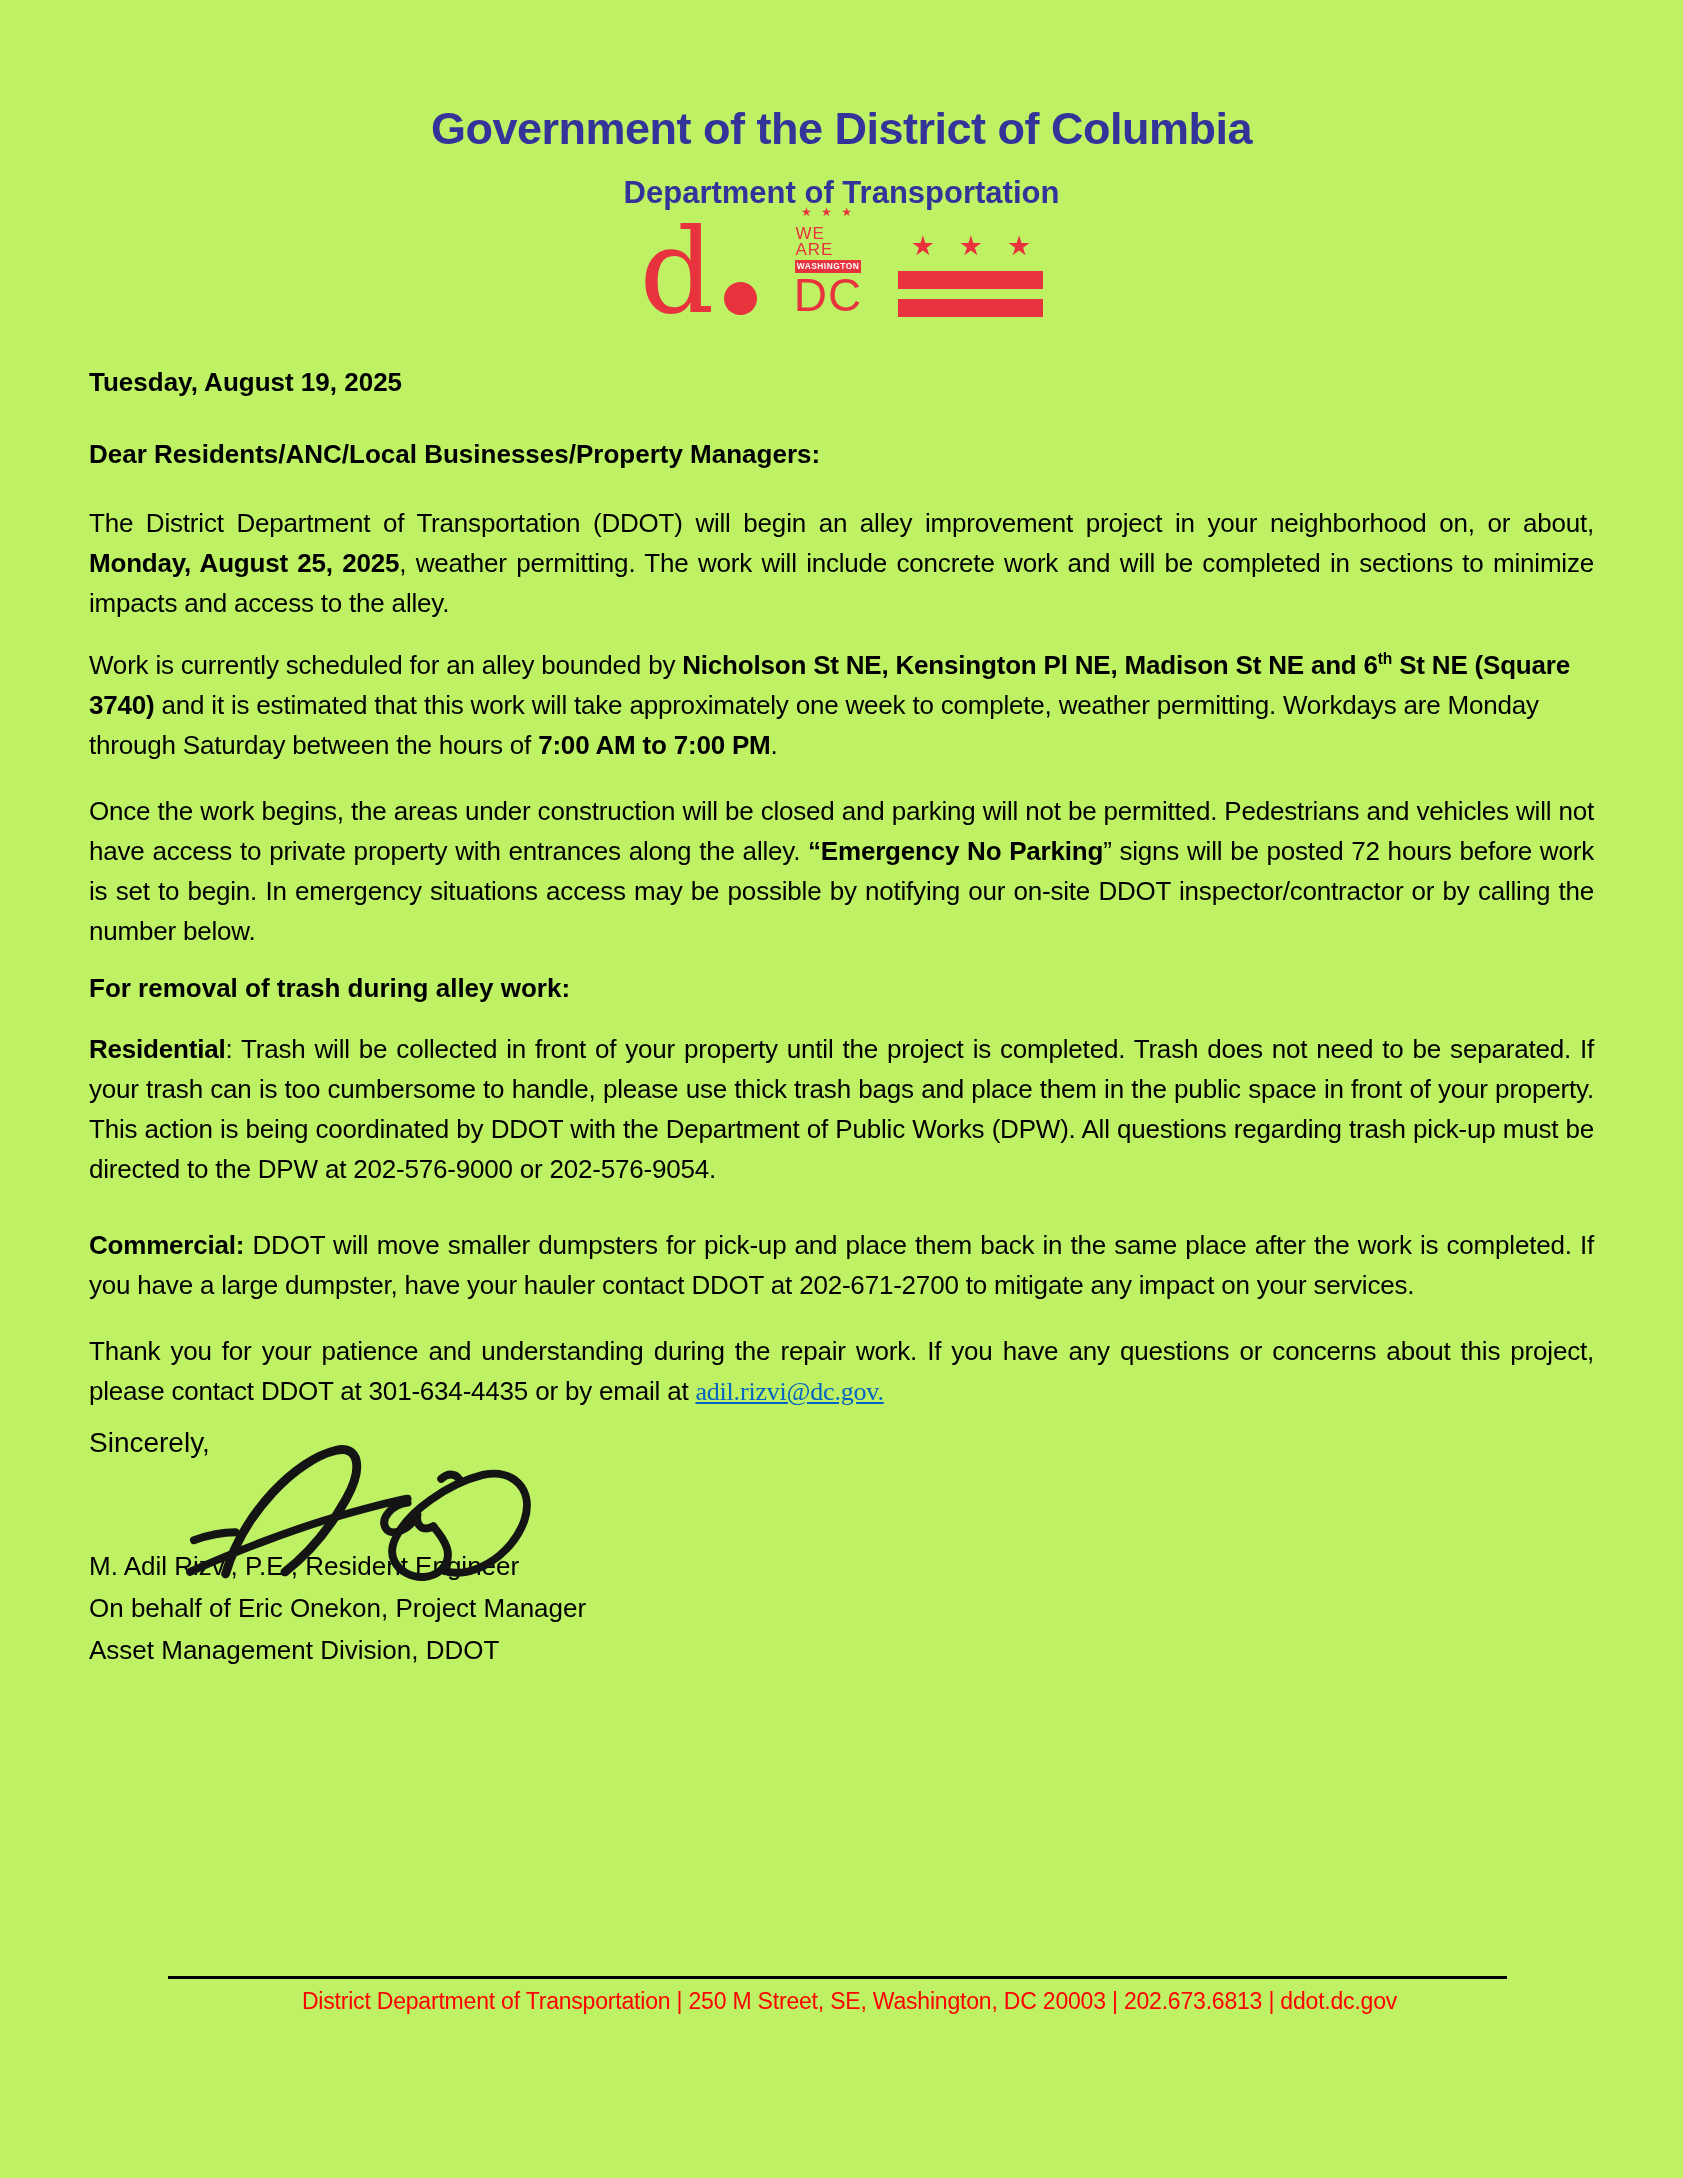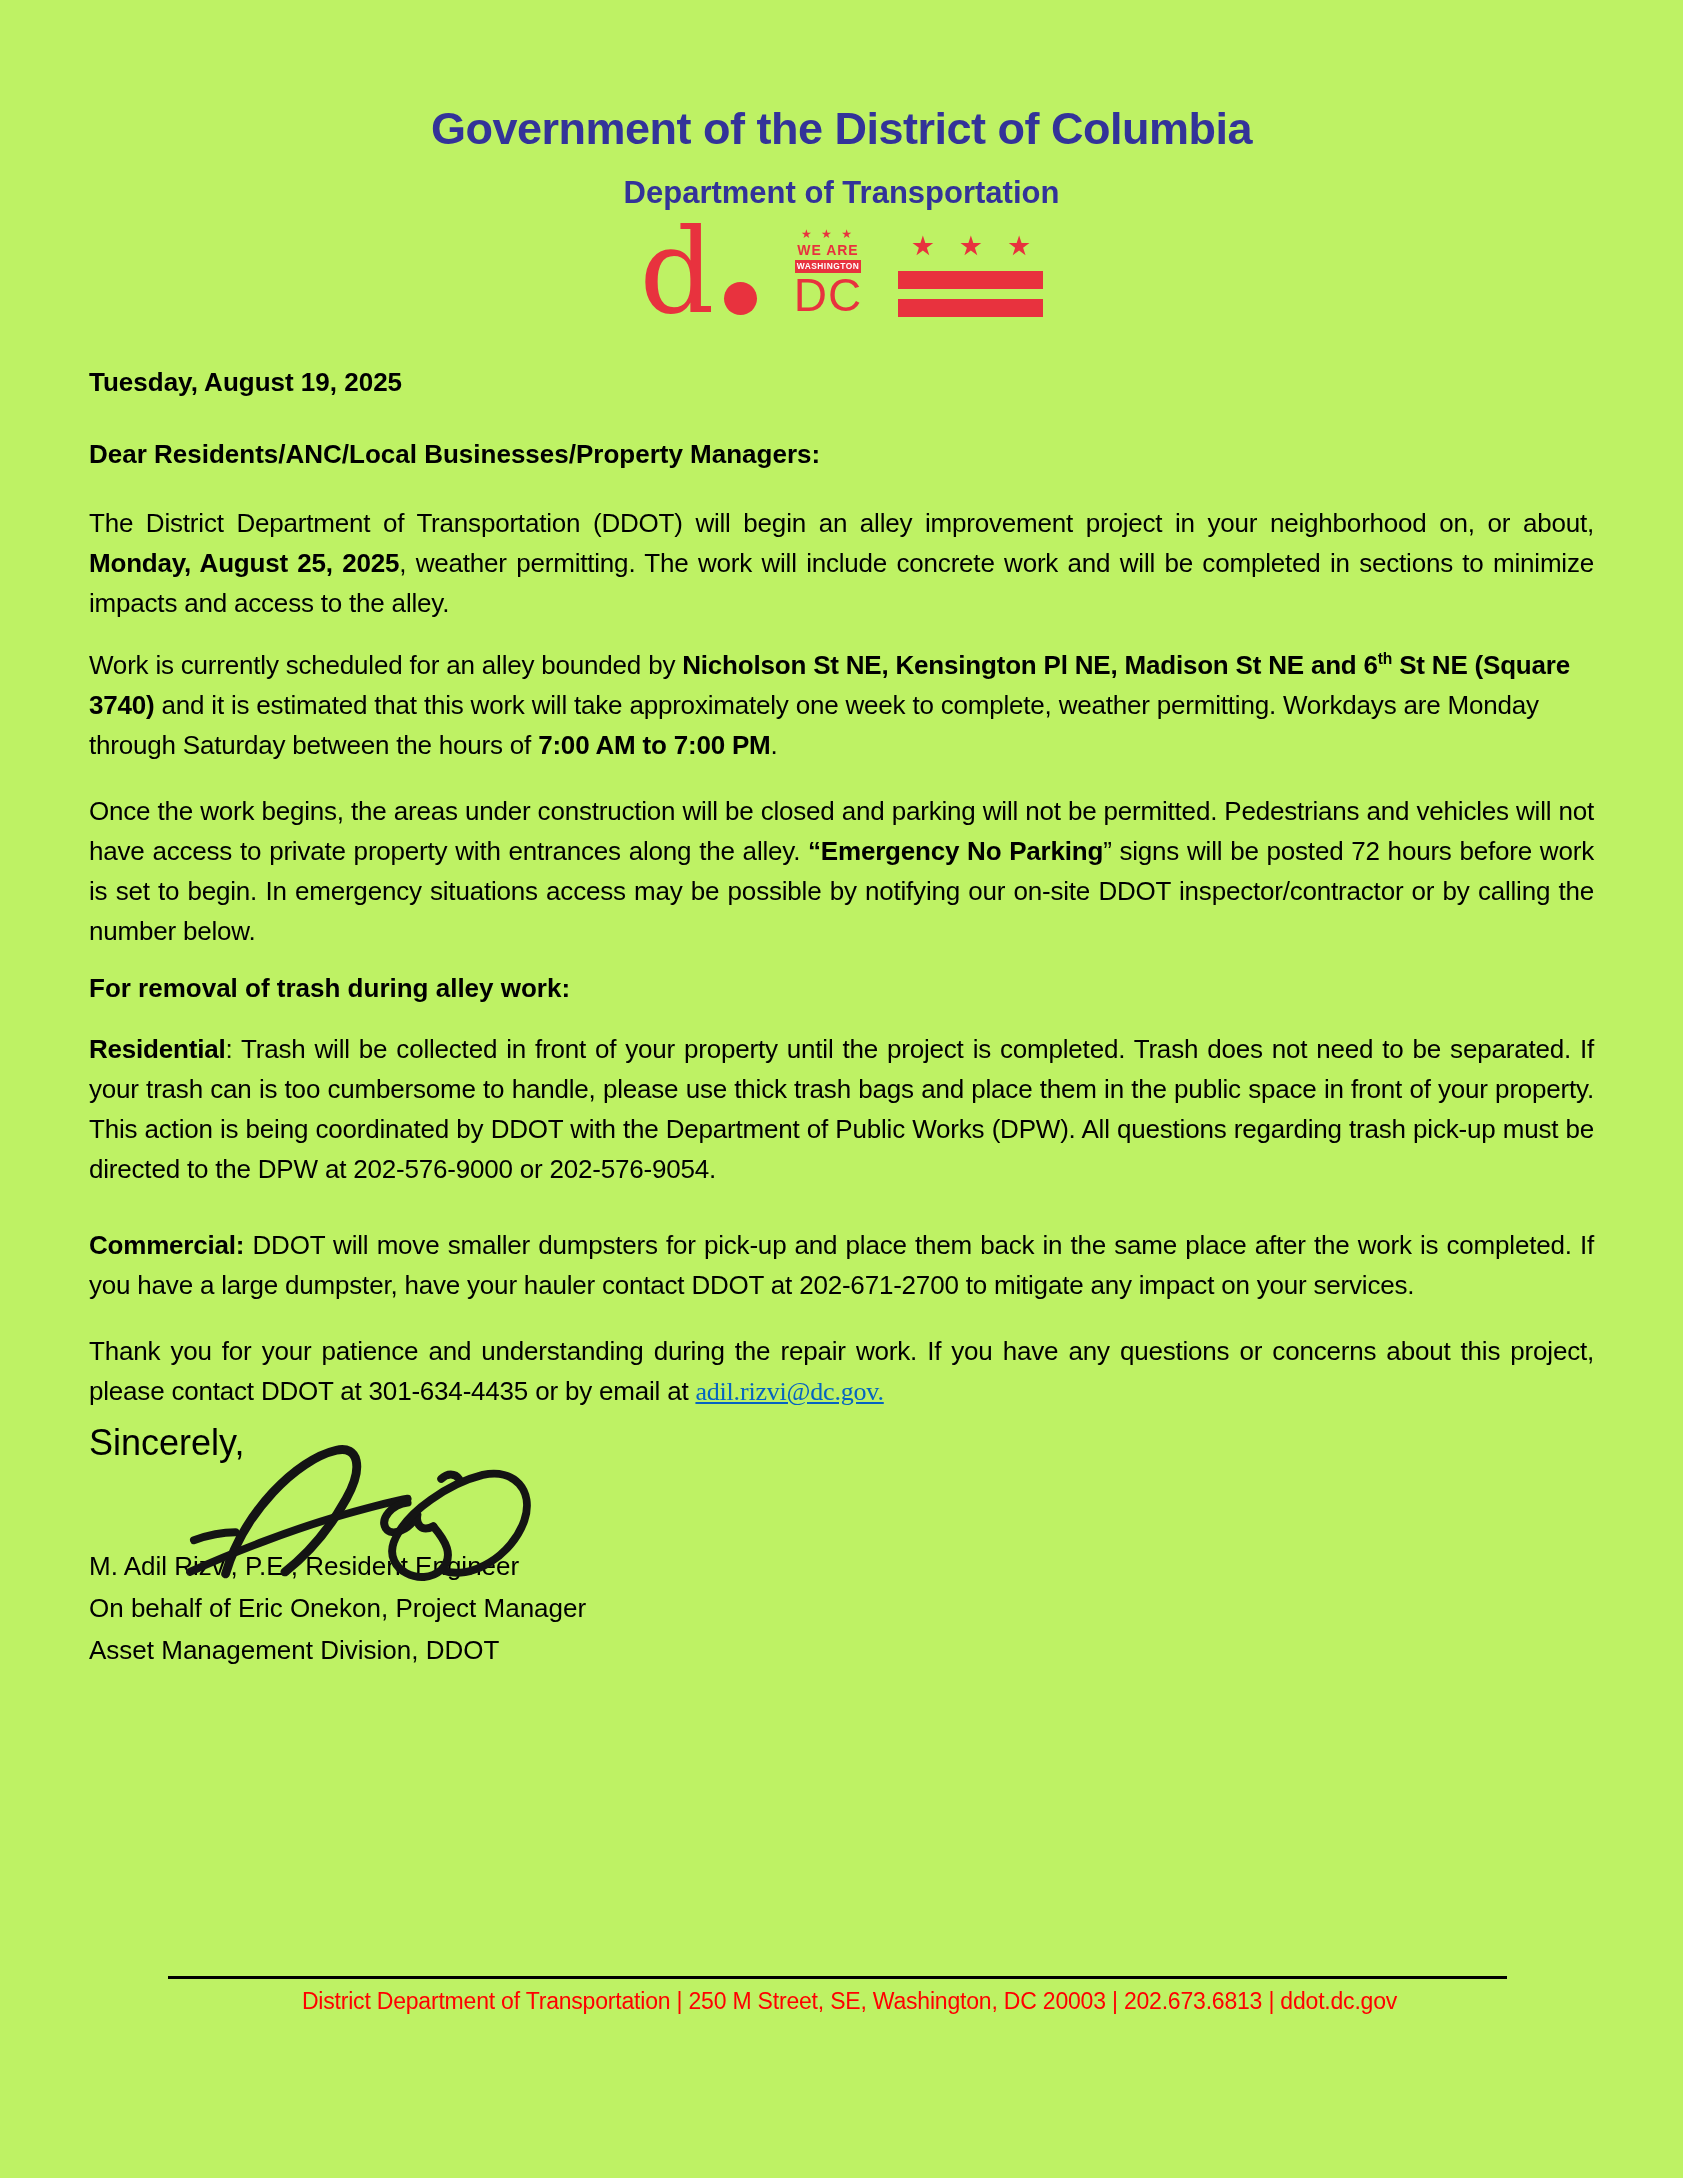--- a/index.html
+++ b/index.html
@@ -44,21 +44,21 @@
     font-size:117px; line-height:0.76;
     color:#e8323e;
   }
   .d-dot {
     display:inline-block; width:33px; height:33px;
     border-radius:50%; background:#e8323e;
     margin-left:10px; margin-bottom:2px;
   }
   .waw { display:flex; flex-direction:column; align-items:center; width:65px; }
   .waw-stars { color:#e8323e; font-size:12px; letter-spacing:3px; line-height:14px; white-space:nowrap; }
-  .waw-weare { color:#e8323e; font-size:14px; font-weight:700; letter-spacing:1px; line-height:16px; margin-top:1px; }
+  .waw-weare { color:#e8323e; font-size:17px; font-weight:400; letter-spacing:1px; line-height:16px; margin-top:7px; }
   .waw-washington {
     background:#e8323e; color:#fff; font-size:8.4px; font-weight:700;
     letter-spacing:0.5px; line-height:13px; padding:0 2px; margin-top:2px; white-space:nowrap;
   }
   .waw-dc { color:#e8323e; font-size:46px; font-weight:400; line-height:44px; letter-spacing:1px; }
   .flag { display:flex; flex-direction:column; align-items:center; width:145px; }
   .flag-stars { color:#e8323e; font-size:27px; line-height:30px; letter-spacing:24px; text-indent:24px; white-space:nowrap; }
   .flag-bar { width:145px; height:18px; background:#e8323e; margin-top:10px; }
 
   
@@ -70,21 +70,21 @@
   .p3 { margin-top:26px; line-height:43px; text-align:justify; }
   .trash-heading { margin-top:20px; font-size:26px; font-weight:700; line-height:34px; }
   .p-res { margin-top:24px; line-height:43px; text-align:justify; }
   .p-com { margin-top:36px; line-height:43px; text-align:justify; }
   .p-thanks { margin-top:26px; line-height:43px; text-align:justify; }
   b { font-weight:700; }
   sup { font-size:60%; vertical-align:super; line-height:0; }
   .email-link { color:#0563c1; text-decoration:underline;font-family:Liberation Serif, serif; }
 
   
-  .sincerely { margin-top:14px; font-size:36px; line-height:34px; }
+  .sincerely { margin-top:14px; font-size:28px; line-height:34px; }
   .signature-wrap { position:absolute; left:186px; top:1443px; width:368px; height:147px; }
   .signoff { margin-top:85px; font-size:26px; line-height:42px; }
 
   
   .footer-rule {
     position:absolute; left:168px; top:1976px;
     width:1339px; height:3px; background:#000;
   }
   .footer-text {
     position:absolute; left:8px; top:1988px; width:100%;

